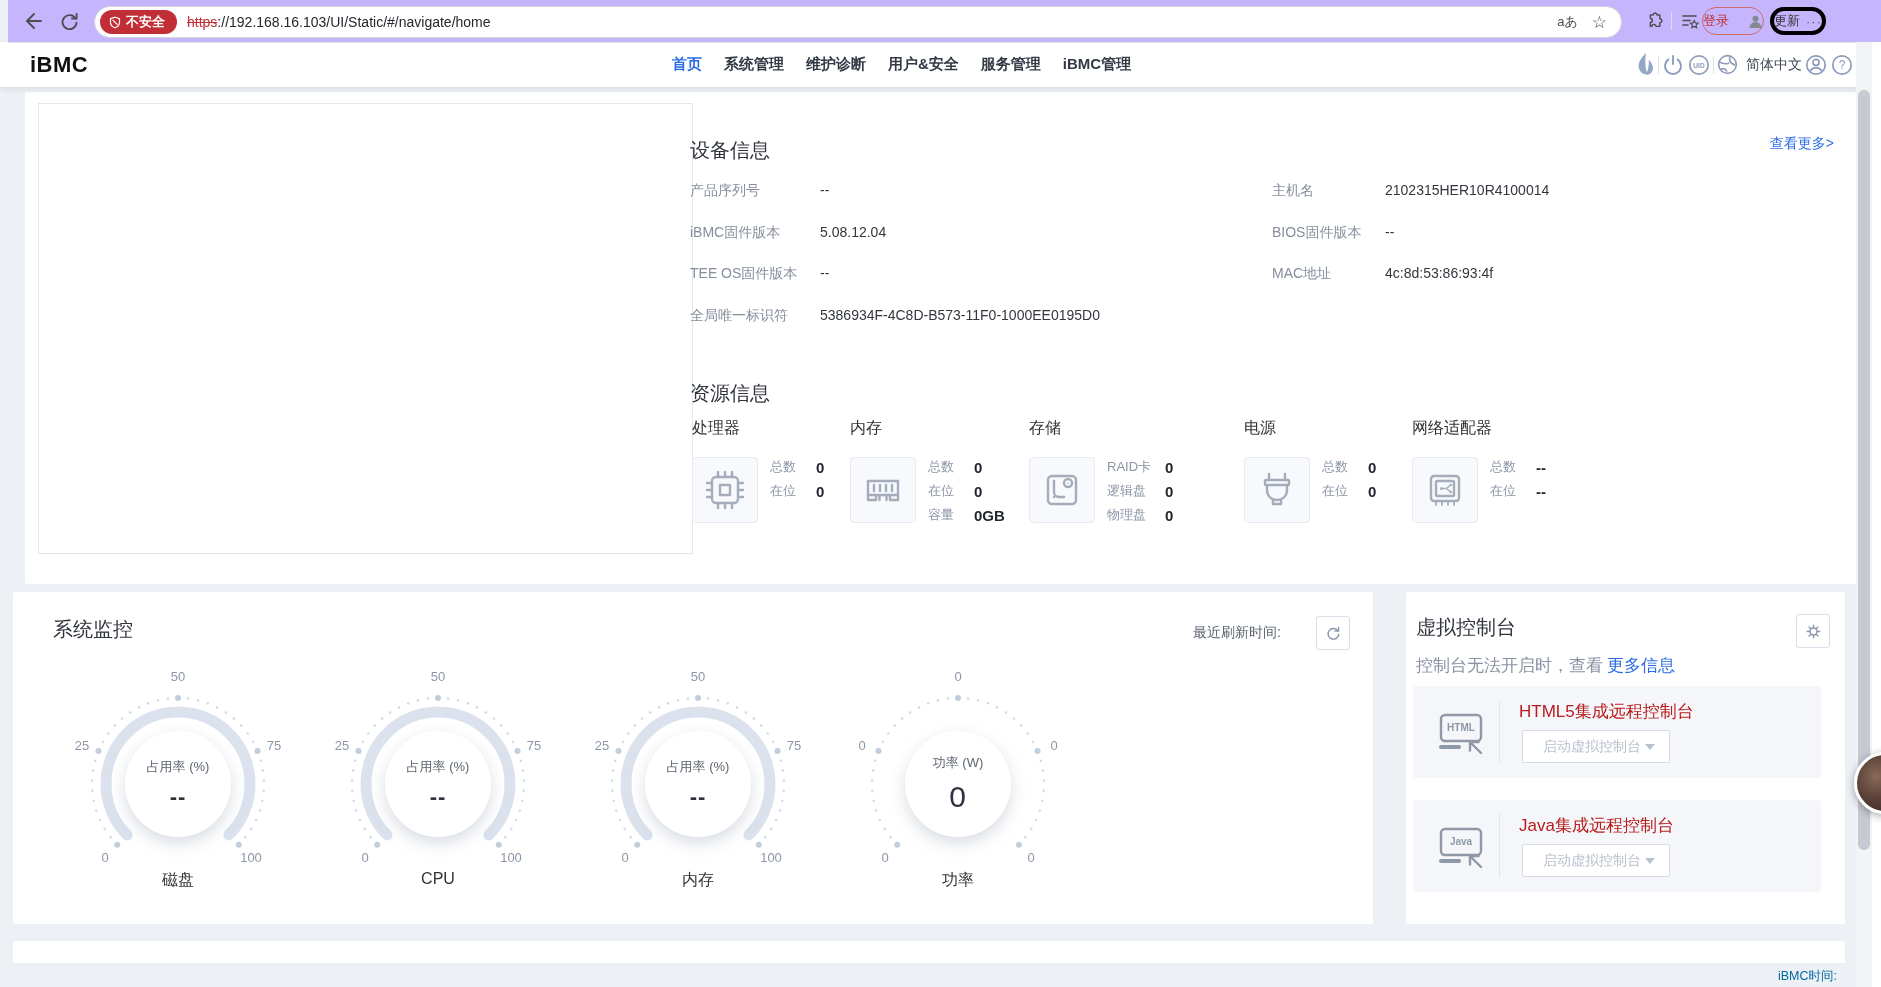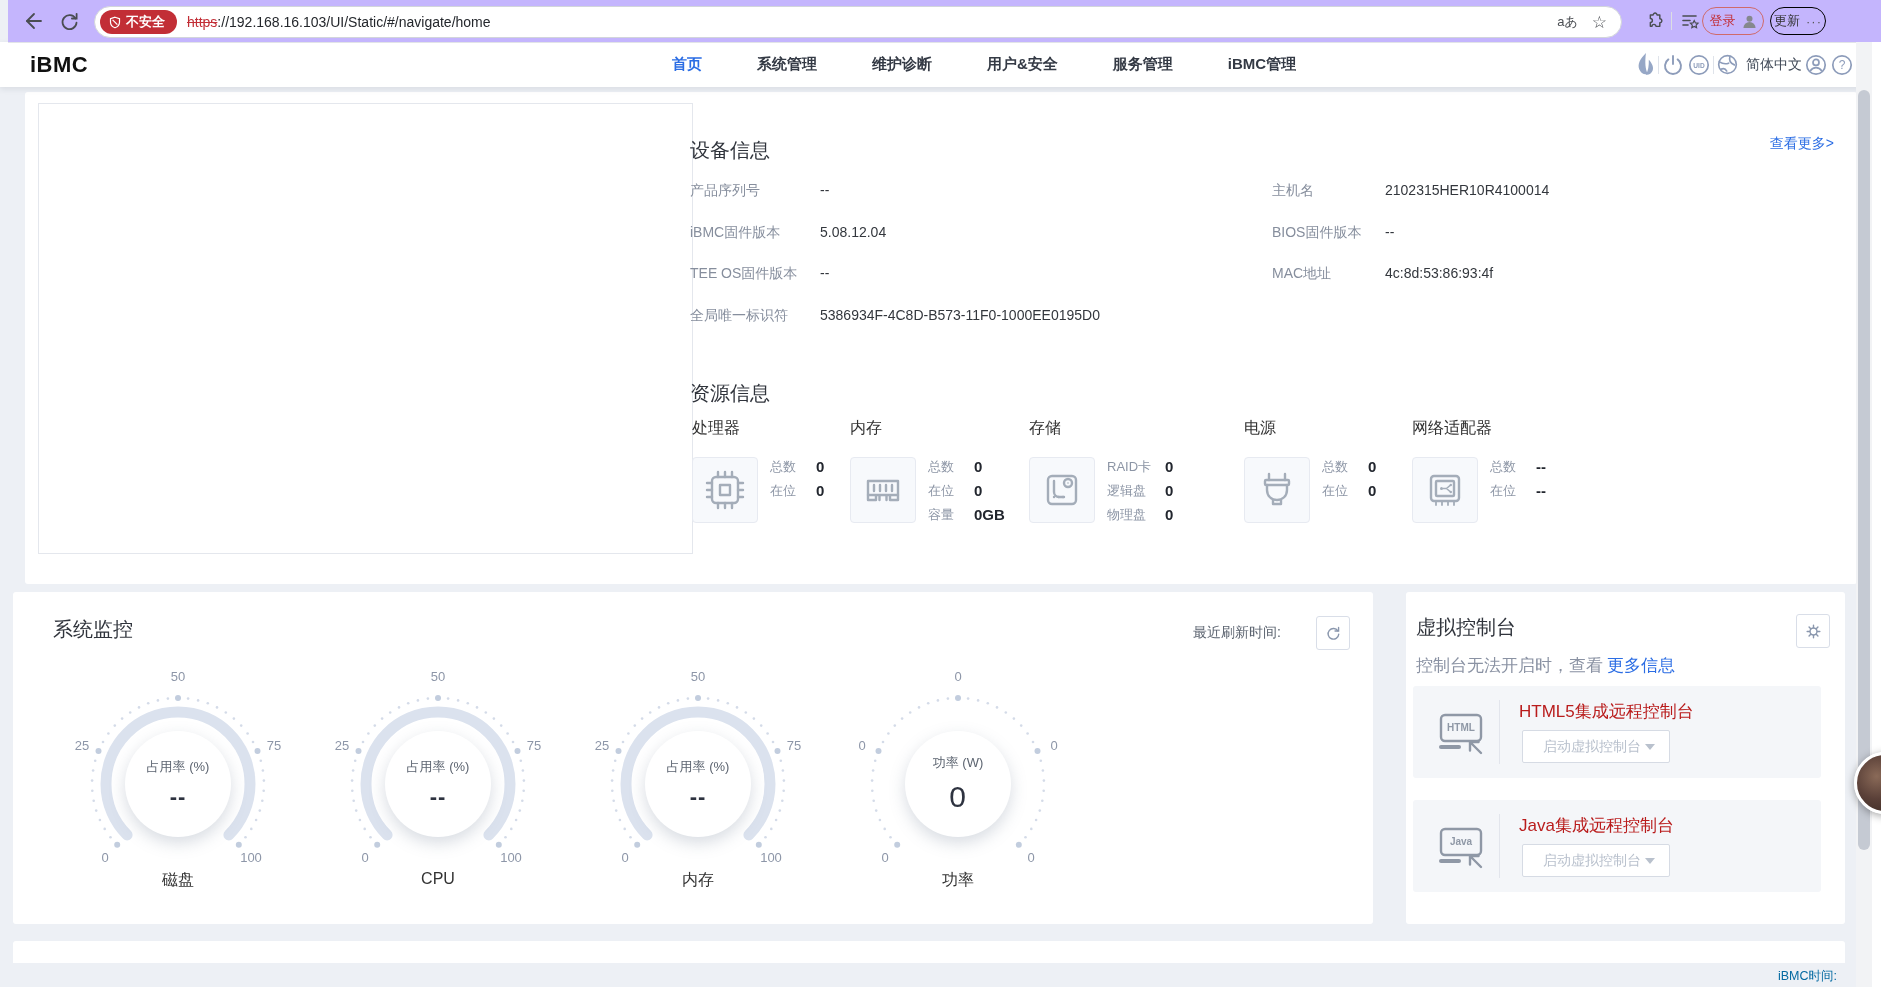--- a/index.html
+++ b/index.html
@@ -16,28 +16,28 @@
   .tb-icon{position:absolute;top:10px;width:22px;height:22px;cursor:pointer}
   .url-bar{position:absolute;left:86px;top:6px;width:1526px;height:30px;border:1px solid #d2d5db;border-radius:16px;background:#fff;display:flex;align-items:center}
   .sec-badge{display:flex;align-items:center;gap:5px;height:24px;margin-left:5px;padding:0 12px 0 9px;border-radius:13px;background:#c22e36;color:#fff;font-size:13px;font-weight:bold}
   .url-text{margin-left:10px;font-size:14px;color:#24272c;white-space:nowrap}
   .url-text .https{color:#c22e36;text-decoration:line-through}
   .urlbar-right{margin-left:auto;display:flex;align-items:center;gap:14px;margin-right:14px;color:#4a4d52}
   .translate-glyph{font-size:13px;color:#4a4d52;cursor:pointer}
   .star-glyph{font-size:17px;color:#4a4d52;cursor:pointer;line-height:1}
   .tb-sep{position:absolute;top:12px;width:1px;height:18px;background:#dcdee2}
   .pill{position:absolute;top:7px;height:28px;border-radius:14px;display:flex;align-items:center;gap:6px;font-size:13px;cursor:pointer;box-sizing:border-box}
-  .login-pill{left:1694px;width:62px;justify-content:center;border:1.5px solid #cf6a6a;color:#c22e36}
-  .update-pill{left:1762px;width:56px;justify-content:center;border:1px solid #000000;color:#333}
+  .login-pill{left:1694px;width:62px;justify-content:space-between;border:1.5px solid #cf6a6a;color:#c22e36}
+  .update-pill{left:1762px;width:56px;justify-content:flex-end;border:4px solid #000000;color:#333}
   .dots{color:#555;letter-spacing:1px}
 
   
   .app-header{position:absolute;left:0;top:42px;width:1881px;height:45px;background:#fff;box-shadow:0 2px 6px rgba(25,35,60,.10);z-index:30}
   .logo{position:absolute;left:30px;top:10px;font-size:22px;font-weight:bold;color:#111;letter-spacing:.5px}
-  .nav{position:absolute;left:672px;top:0;height:44px;display:flex;align-items:center;gap:55px}
+  .nav{position:absolute;left:672px;top:0;height:44px;display:flex;align-items:center;gap:22px}
   .nav-item{font-size:15px;font-weight:bold;color:#343a45;cursor:pointer;white-space:nowrap}
   .nav-item.active{color:#2b6de4}
   .hdr-right{position:absolute;right:27px;top:0;height:45px;display:flex;align-items:center;gap:2px}
   .hdr-sep{width:1px;height:18px;background:#dfe3ea}
   .hdr-ico{cursor:pointer}
   .lang{display:flex;align-items:center;gap:7px;cursor:pointer}
   .lang-label{font-size:14px;color:#3f4856}
 
   
   .panel{position:absolute;background:#fff;border-radius:3px}
@@ -49,21 +49,21 @@
   .info-row{position:absolute;font-size:14px;white-space:nowrap}
   .info-row .info-label{display:inline-block;color:#868e9d}
   .info-row.l .info-label{width:130px}
   .info-row.r .info-label{width:113px}
   .info-row .info-value{color:#33373d}
 
   .res-card{position:absolute;top:326px;width:170px;height:155px}
   .res-name{position:absolute;left:0;top:0;font-size:16px;color:#333;white-space:nowrap}
   .icon-box{position:absolute;left:0;top:39px;width:66px;height:66px;box-sizing:border-box;background:#f7f9fc;border:1px solid #e7eaf1;border-radius:4px;display:flex;align-items:center;justify-content:center}
   .stats{position:absolute;left:78px;top:40px}
-  .stat-row{display:flex;align-items:flex-start;margin-bottom:6px;font-size:13px;white-space:nowrap}
+  .stat-row{display:flex;align-items:flex-end;margin-bottom:6px;font-size:13px;white-space:nowrap}
   .stat-label{color:#8c95a5;width:40px}
   .res-card.wide .stat-label{width:52px}
   .stat-value{color:#22262e;font-weight:bold;font-size:15px;margin-left:6px}
 
   
   .monitor-panel{left:13px;top:592px;width:1360px;height:332px}
   .refresh-label{position:absolute;left:1180px;top:32px;font-size:14px;color:#5c6470}
   .refresh-btn{position:absolute;left:1303px;top:24px;width:34px;height:34px;box-sizing:border-box;border:1px solid #d9dee8;border-radius:3px;background:#fff;display:flex;align-items:center;justify-content:center;cursor:pointer}
 
   .gauge{position:absolute;top:72px;width:220px;height:226px}

